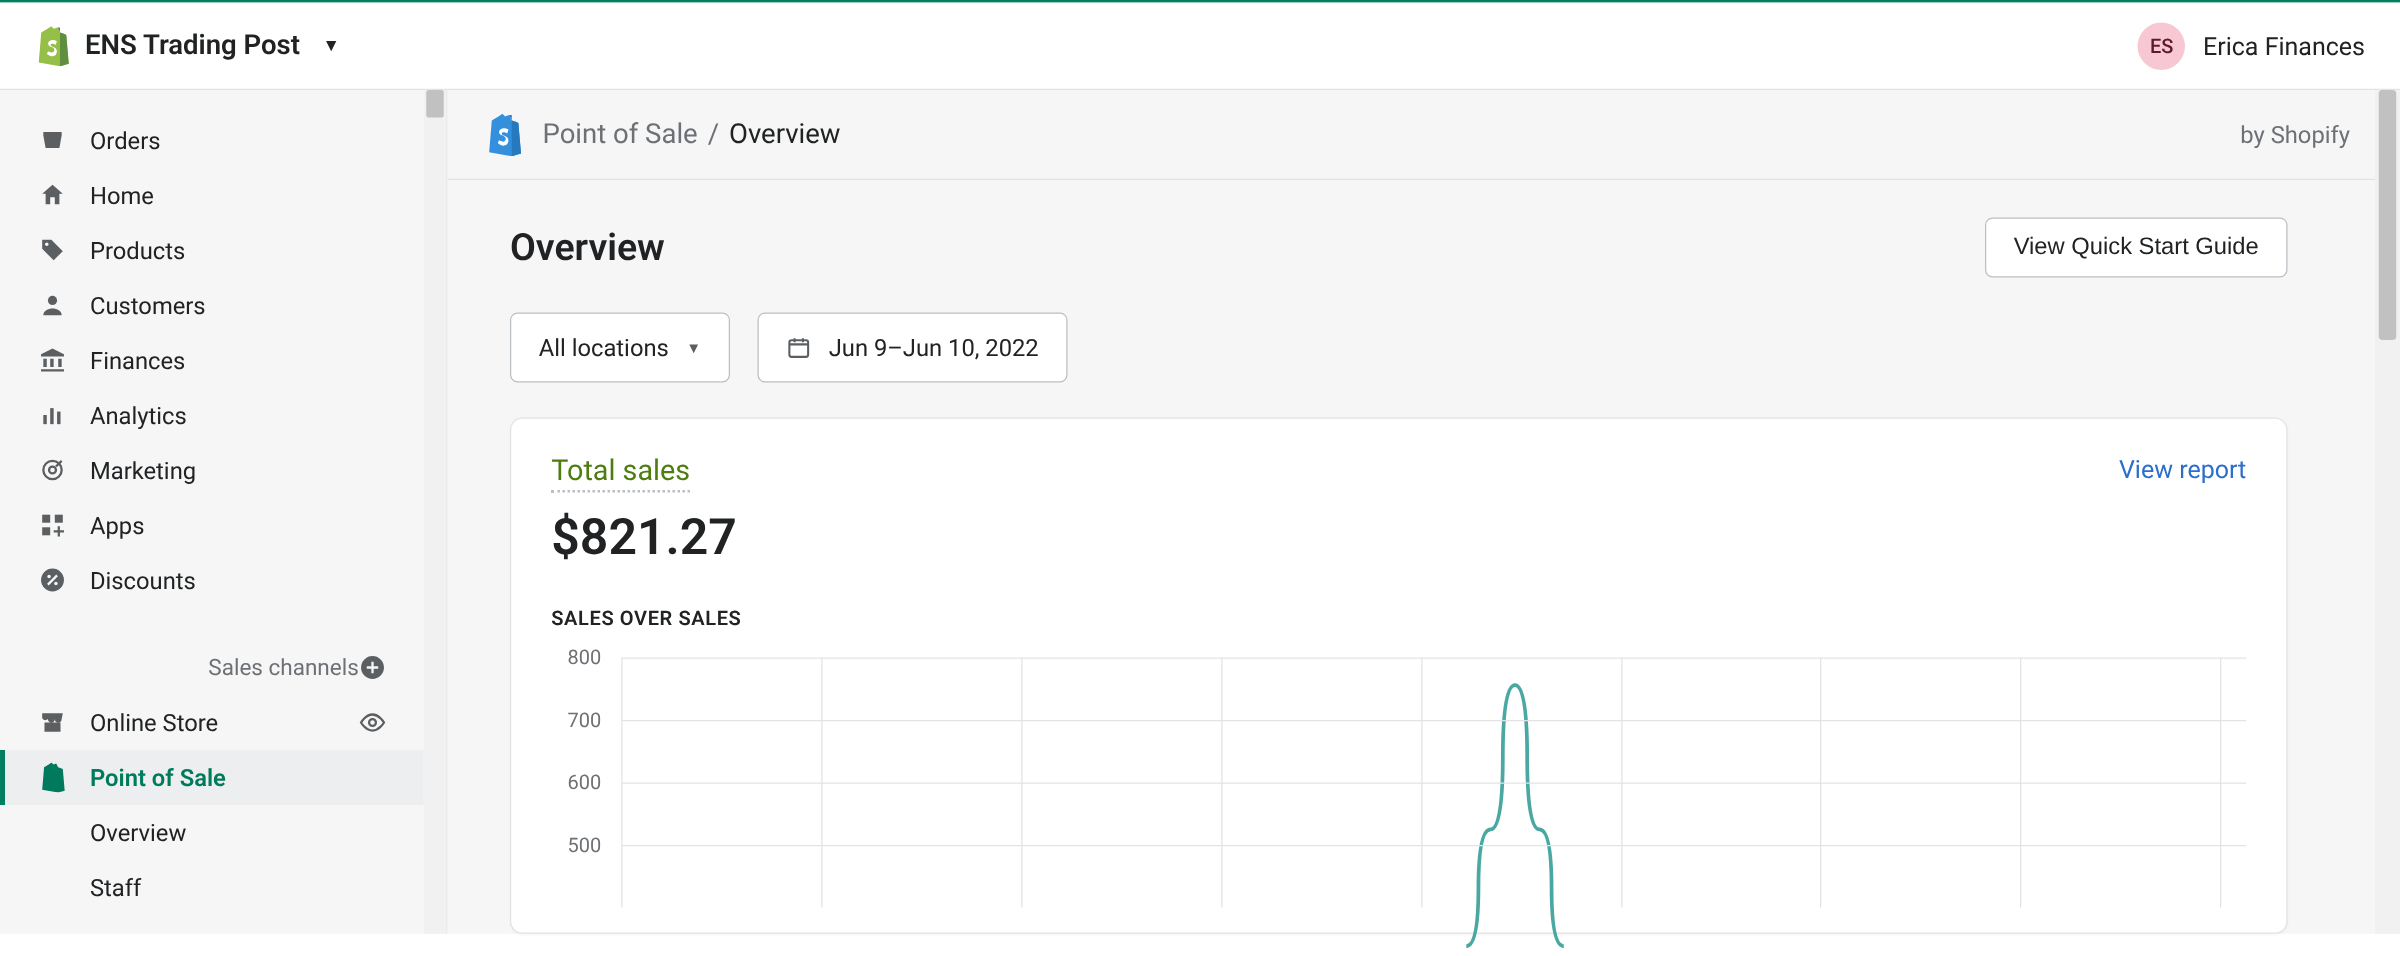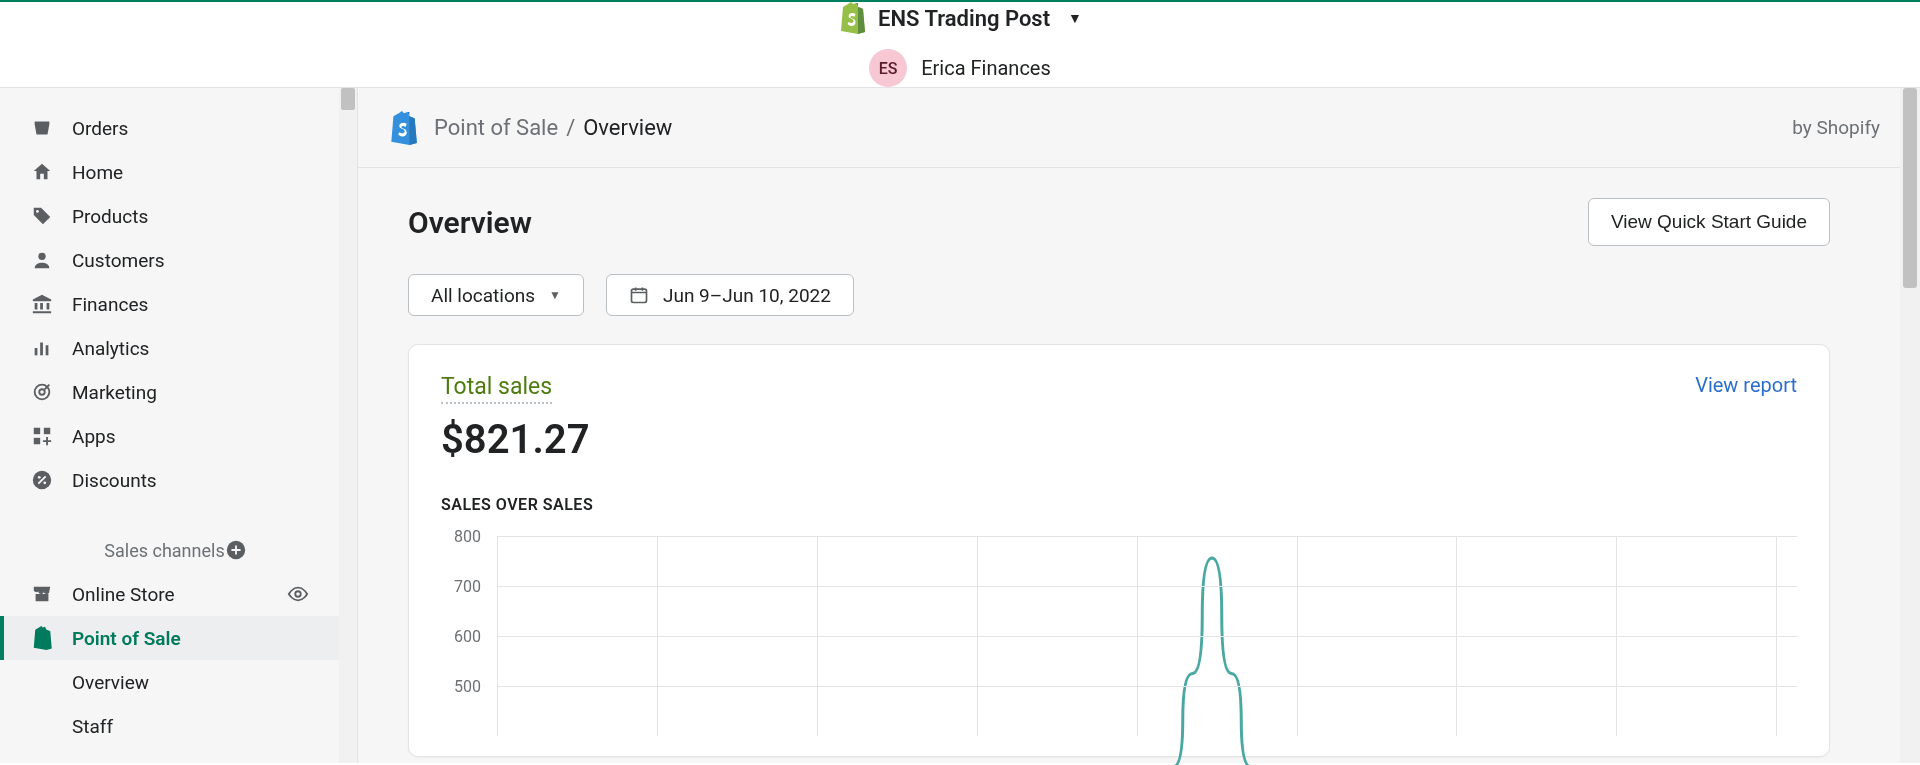--- a/index.html
+++ b/index.html
@@ -1,20 +1,20 @@
 <!DOCTYPE html>
 <html><head>
 <meta charset="utf-8">
 <style>
   * { box-sizing: border-box; margin: 0; padding: 0; }
   html, body { width: 1920px; height: 765px; font-family: -apple-system, BlinkMacSystemFont, "Segoe UI", Roboto, sans-serif; background: #fff; overflow: hidden; }
   body { border-top: 2px solid #008060; }
 
   
-  .topbar { height: 86px; display: flex; align-items: center; padding: 0 28px; border-bottom: 1px solid #e1e3e5; background: #fff; flex-direction: column; }
+  .topbar { height: 70px; display: flex; align-items: center; padding: 0 28px; border-bottom: 1px solid #e1e3e5; background: #fff; }
   .store-switch { display: flex; align-items: center; gap: 12px; cursor: pointer; }
   .shop-logo { width: 28px; height: 32px; }
   .store-name { font-size: 22px; font-weight: 600; color: #202223; }
   .caret-down { font-size: 14px; color: #202223; margin-left: 6px; }
   .search-wrap { flex: 0 0 auto; margin-left: 170px; }
   .search-box { width: 870px; height: 54px; background: #f1f2f3; border-radius: 10px; display: flex; align-items: center; padding: 0 20px; gap: 14px; }
   .search-icon { width: 22px; height: 22px; color: #5c5f62; }
   .search-input { border: none; background: transparent; font-size: 20px; color: #6d7175; outline: none; width: 100%; }
   .topbar-spacer { flex: 1; }
   .user-area { display: flex; align-items: center; gap: 14px; }
@@ -23,21 +23,21 @@
 
   
   .layout { display: flex; height: calc(100% - 88px); }
   .sidebar-wrap { width: 358px; display: flex; background: #f6f6f7; border-right: 1px solid #e1e3e5; }
   .sidebar { width: 340px; padding-top: 18px; }
   .fake-scroll { width: 18px; background: #f1f1f1; position: relative; }
   .fake-scroll::before { content: ""; position: absolute; top: 0; left: 2px; right: 2px; height: 22px; background: #c1c1c1; border-radius: 2px; }
 
   .nav-item { display: flex; align-items: center; gap: 18px; height: 44px; padding: 0 30px; font-size: 19px; color: #202223; cursor: pointer; }
   .nav-item .ico { width: 24px; height: 24px; color: #5c5f62; display: flex; align-items: center; justify-content: center; }
-  .section-head { display: flex; align-items: center; justify-content: center; padding: 0 30px; height: 44px; margin-top: 26px; margin-left: 12px; }
+  .section-head { display: flex; align-items: center; justify-content: flex-end; padding: 0 30px; height: 44px; margin-top: 26px; margin-left: 12px; }
   .section-title { font-size: 18px; color: #6d7175; }
   .add-circle { width: 22px; height: 22px; color: #5c5f62; cursor: pointer; }
   .eye-ico { width: 22px; height: 22px; color: #5c5f62; margin-left: auto; }
 
   .nav-item.active { background: #edeeef; color: #007a5c; font-weight: 600; position: relative; }
   .nav-item.active::before { content: ""; position: absolute; left: 0; top: 0; bottom: 0; width: 4px; background: #008060; }
   .nav-item.active .ico { color: #007a5c; }
   .sub-item { padding-left: 72px; height: 44px; display: flex; align-items: center; font-size: 19px; color: #202223; cursor: pointer; }
 
   
@@ -51,21 +51,21 @@
   .crumb-sep { font-size: 22px; color: #6d7175; margin: 0 8px; }
   .crumb-b { font-size: 22px; color: #202223; }
   .crumb-spacer { flex: 1; }
   .by-shopify { font-size: 19px; color: #6d7175; }
 
   .content { padding: 30px 70px 0 50px; margin-right: 20px; }
   .page-head { display: flex; align-items: center; justify-content: space-between; }
   .page-title { font-size: 30px; font-weight: 600; color: #202223; }
   .btn { background: #fff; border: 1px solid #babfc3; border-radius: 6px; padding: 12px 22px; font-size: 19px; color: #202223; cursor: pointer; }
   .filters { display: flex; gap: 22px; margin-top: 28px; }
-  .filter-btn { background: #fff; border: 1px solid #babfc3; border-radius: 6px; height: 42px; padding: 0 22px; display: flex; align-items: center; gap: 14px; font-size: 19px; color: #202223; cursor: pointer; }
+  .filter-btn { background: #fff; border: 1px solid #babfc3; border-radius: 6px; height: 56px; padding: 0 22px; display: flex; align-items: center; gap: 14px; font-size: 19px; color: #202223; cursor: pointer; }
   .cal-ico { width: 20px; height: 20px; }
 
   .card { background: #fff; border: 1px solid #e1e3e5; border-radius: 10px; margin-top: 28px; padding: 28px 32px 0 32px; box-shadow: 0 1px 2px rgba(0,0,0,.04); }
   .card-head { display: flex; justify-content: space-between; align-items: flex-start; }
   .metric-label { font-size: 23px; color: #4d7c0f; border-bottom: 2px dotted #babfc3; display: inline-block; padding-bottom: 2px; text-align: right; }
   .metric-value { font-size: 40px; font-weight: 600; color: #202223; margin-top: 12px; }
   .view-report { font-size: 20px; color: #2c6ecb; cursor: pointer; }
   .chart-title { font-size: 16px; font-weight: 600; letter-spacing: .5px; color: #202223; margin-top: 32px; }
 
   .chart { margin-top: 22px; position: relative; height: 220px; }

